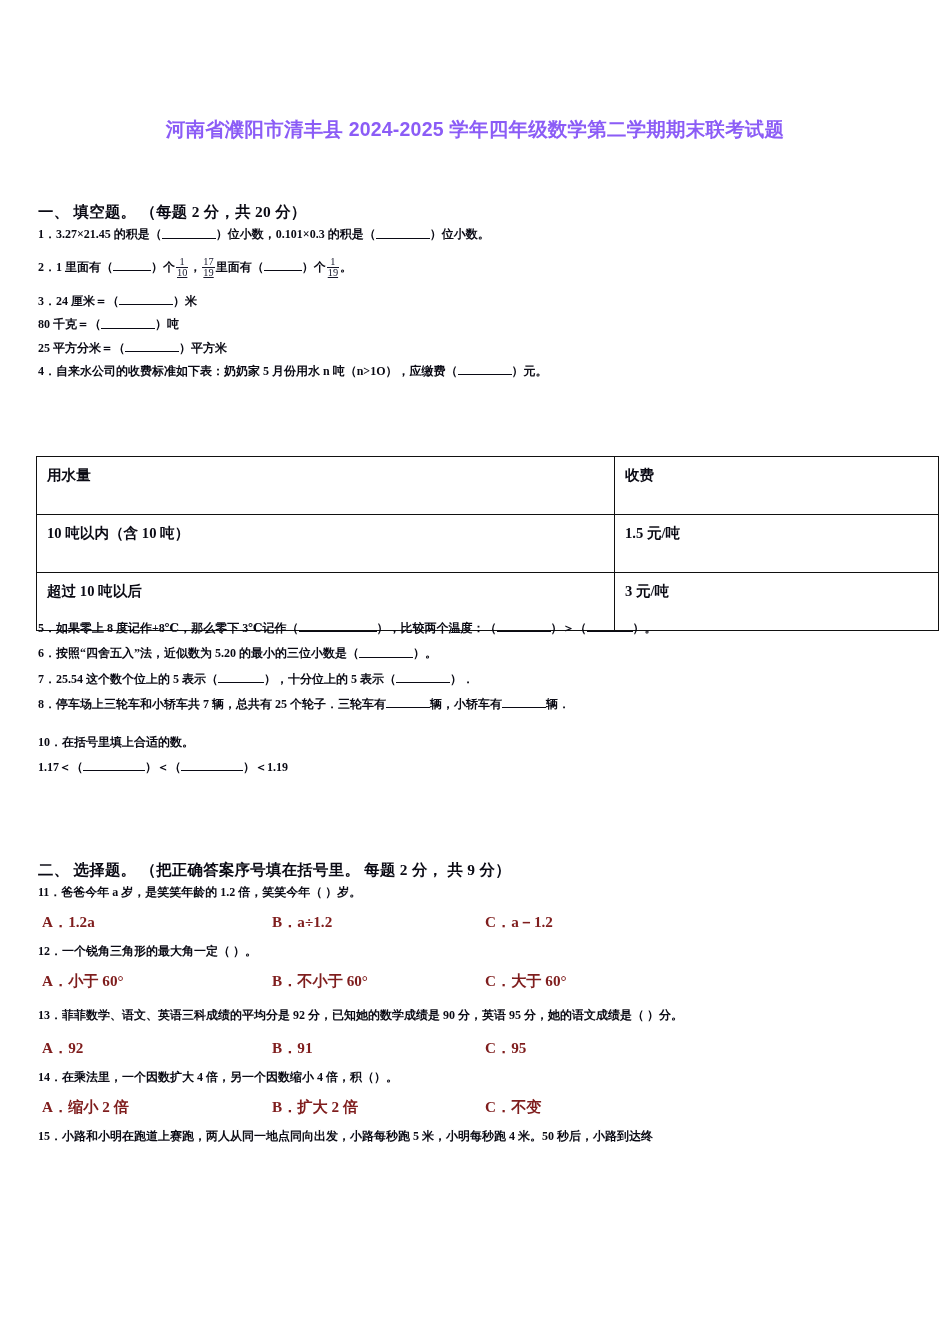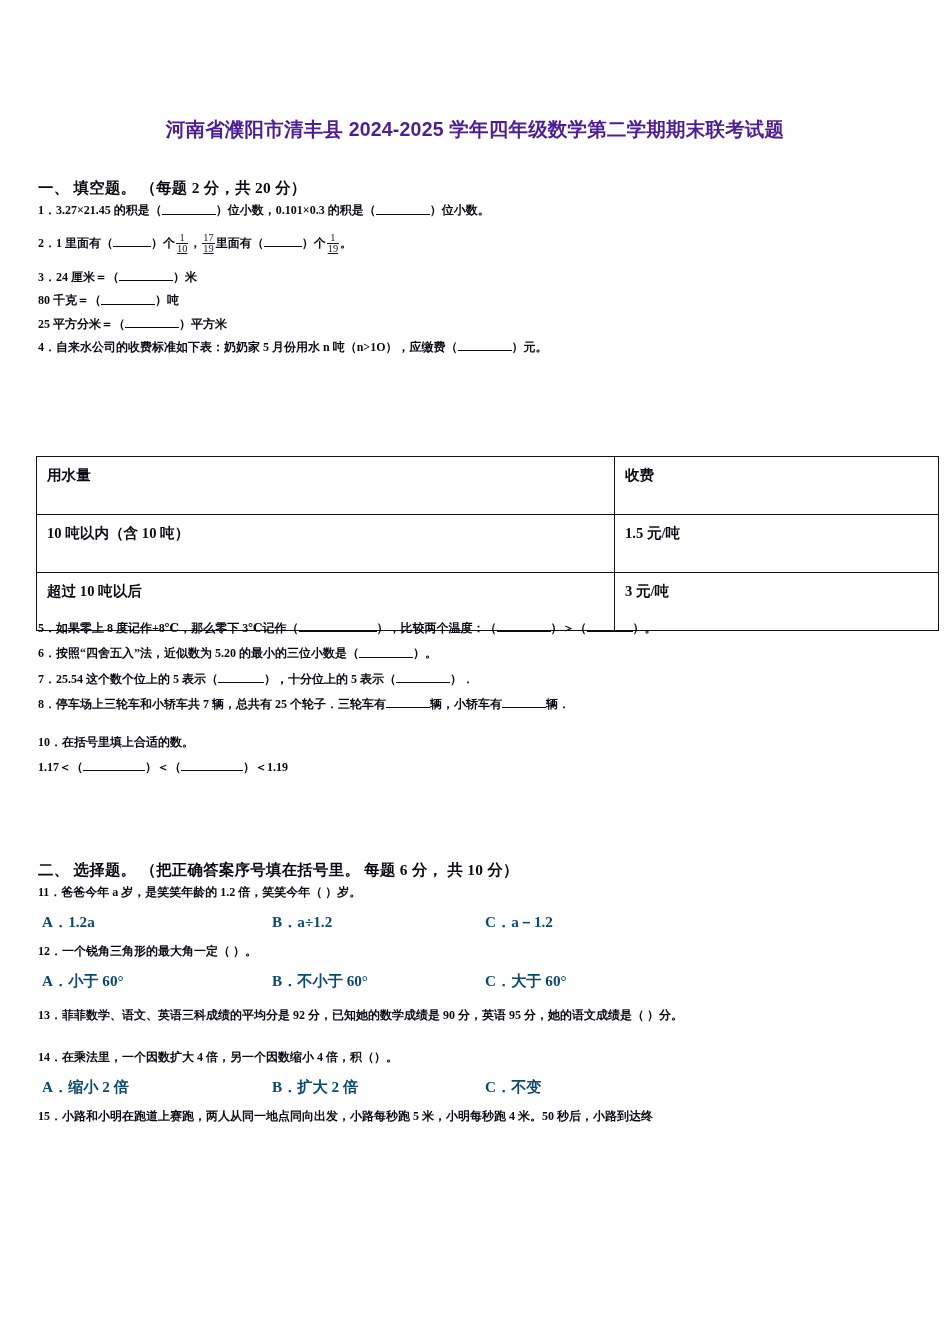--- a/index.html
+++ b/index.html
@@ -24,26 +24,26 @@
   }
   .title {
     position: absolute;
     left: 0; top: 116px;
     width: 950px;
     text-align: center;
     font-family: "Liberation Sans", "DejaVu Sans", sans-serif;
     font-weight: bold;
     font-size: 19.5px;
     letter-spacing: 0.2px;
-    color: #4c1d95;
+    color: #8b5cf6;
   }
   .body-col {
     position: absolute;
     left: 38px;
-    top: 180px;
+    top: 204px;
     width: 874px;
   }
   .line {
     font-family: "Liberation Serif", "DejaVu Serif", serif;
     font-size: 12px;
     font-weight: bold;
     color: #0a0a14;
     line-height: 1.0;
     white-space: nowrap;
   }
@@ -108,21 +108,21 @@
   .opts {
     position: relative;
     height: 20px;
     white-space: nowrap;
   }
   .opt {
     position: absolute;
     font-size: 15.2px;
     font-weight: bold;
     font-family: "Liberation Serif", "DejaVu Serif", serif;
-    color: #0c4a6e;
+    color: #7f1d1d;
   }
   .opt.a { left: 4px; }
   .opt.b { left: 234px; }
   .opt.c { left: 447px; }
 
   .wrapline { white-space: normal; }
 </style>
 </head>
 <body>
 
@@ -221,21 +221,21 @@
     <div class="sp-1"></div>
 
     <div class="line q">
       <span>1.17＜（</span><span class="gap7"></span><span>）＜（</span><span class="gap7"></span><span>）＜1.19</span>
     </div>
 
   </div>
 
   <div class="mc-block">
 
-    <div class="line sec-head">二、 选择题。 （把正确答案序号填在括号里。 每题 6 分， 共 10 分）</div>
+    <div class="line sec-head">二、 选择题。 （把正确答案序号填在括号里。 每题 2 分， 共 9 分）</div>
 
     <div class="line q">11．爸爸今年 a 岁，是笑笑年龄的 1.2 倍，笑笑今年（  ）岁。</div>
     <div class="sp-4"></div>
     <div class="opts">
       <span class="opt a">A．1.2a</span>
       <span class="opt b">B．a÷1.2</span>
       <span class="opt c">C．a－1.2</span>
     </div>
     <div class="sp-1"></div>
 
@@ -243,20 +243,25 @@
     <div class="sp-4"></div>
     <div class="opts">
       <span class="opt a">A．小于 60°</span>
       <span class="opt b">B．不小于 60°</span>
       <span class="opt c">C．大于 60°</span>
     </div>
     <div class="sp-1"></div>
 
     <div class="line q wrapline" style="line-height:1.85;">13．菲菲数学、语文、英语三科成绩的平均分是 92 分，已知她的数学成绩是 90 分，英语 95 分，她的语文成绩是（ ）分。</div>
     <div class="sp-2"></div>
+    <div class="opts">
+      <span class="opt a">A．92</span>
+      <span class="opt b">B．91</span>
+      <span class="opt c">C．95</span>
+    </div>
     <div class="sp-1"></div>
 
     <div class="line q">14．在乘法里，一个因数扩大 4 倍，另一个因数缩小 4 倍，积（）。</div>
     <div class="sp-4"></div>
     <div class="opts">
       <span class="opt a">A．缩小 2 倍</span>
       <span class="opt b">B．扩大 2 倍</span>
       <span class="opt c">C．不变</span>
     </div>
     <div class="sp-1"></div>

